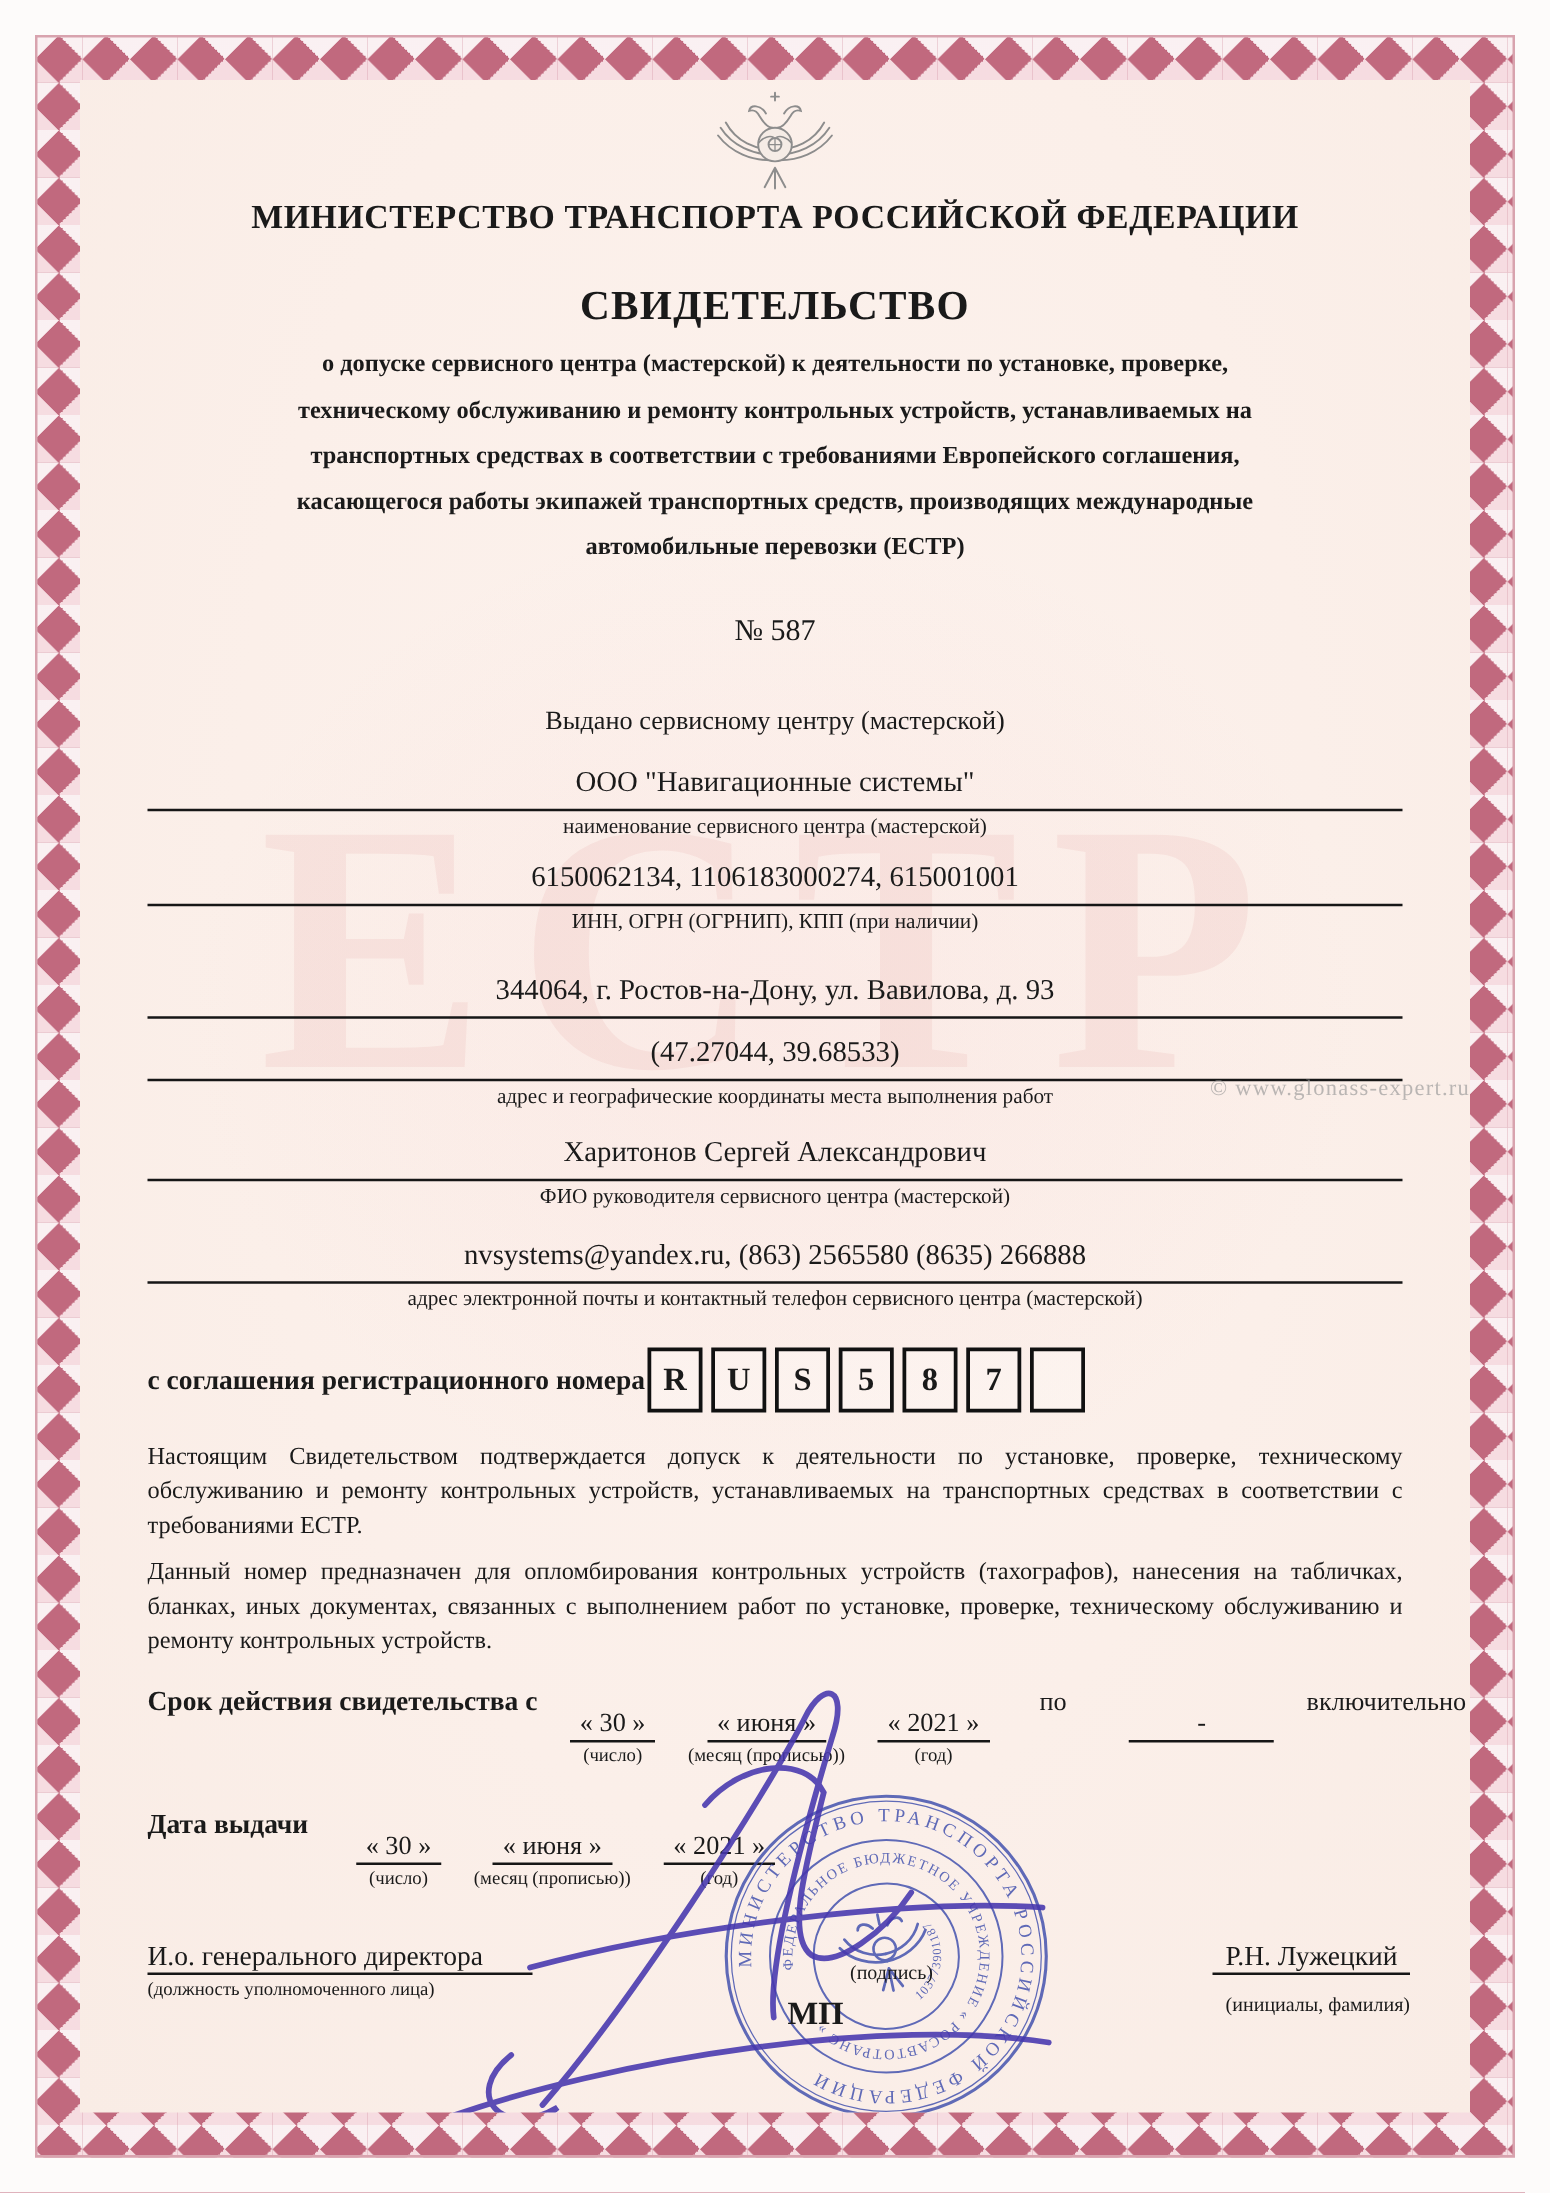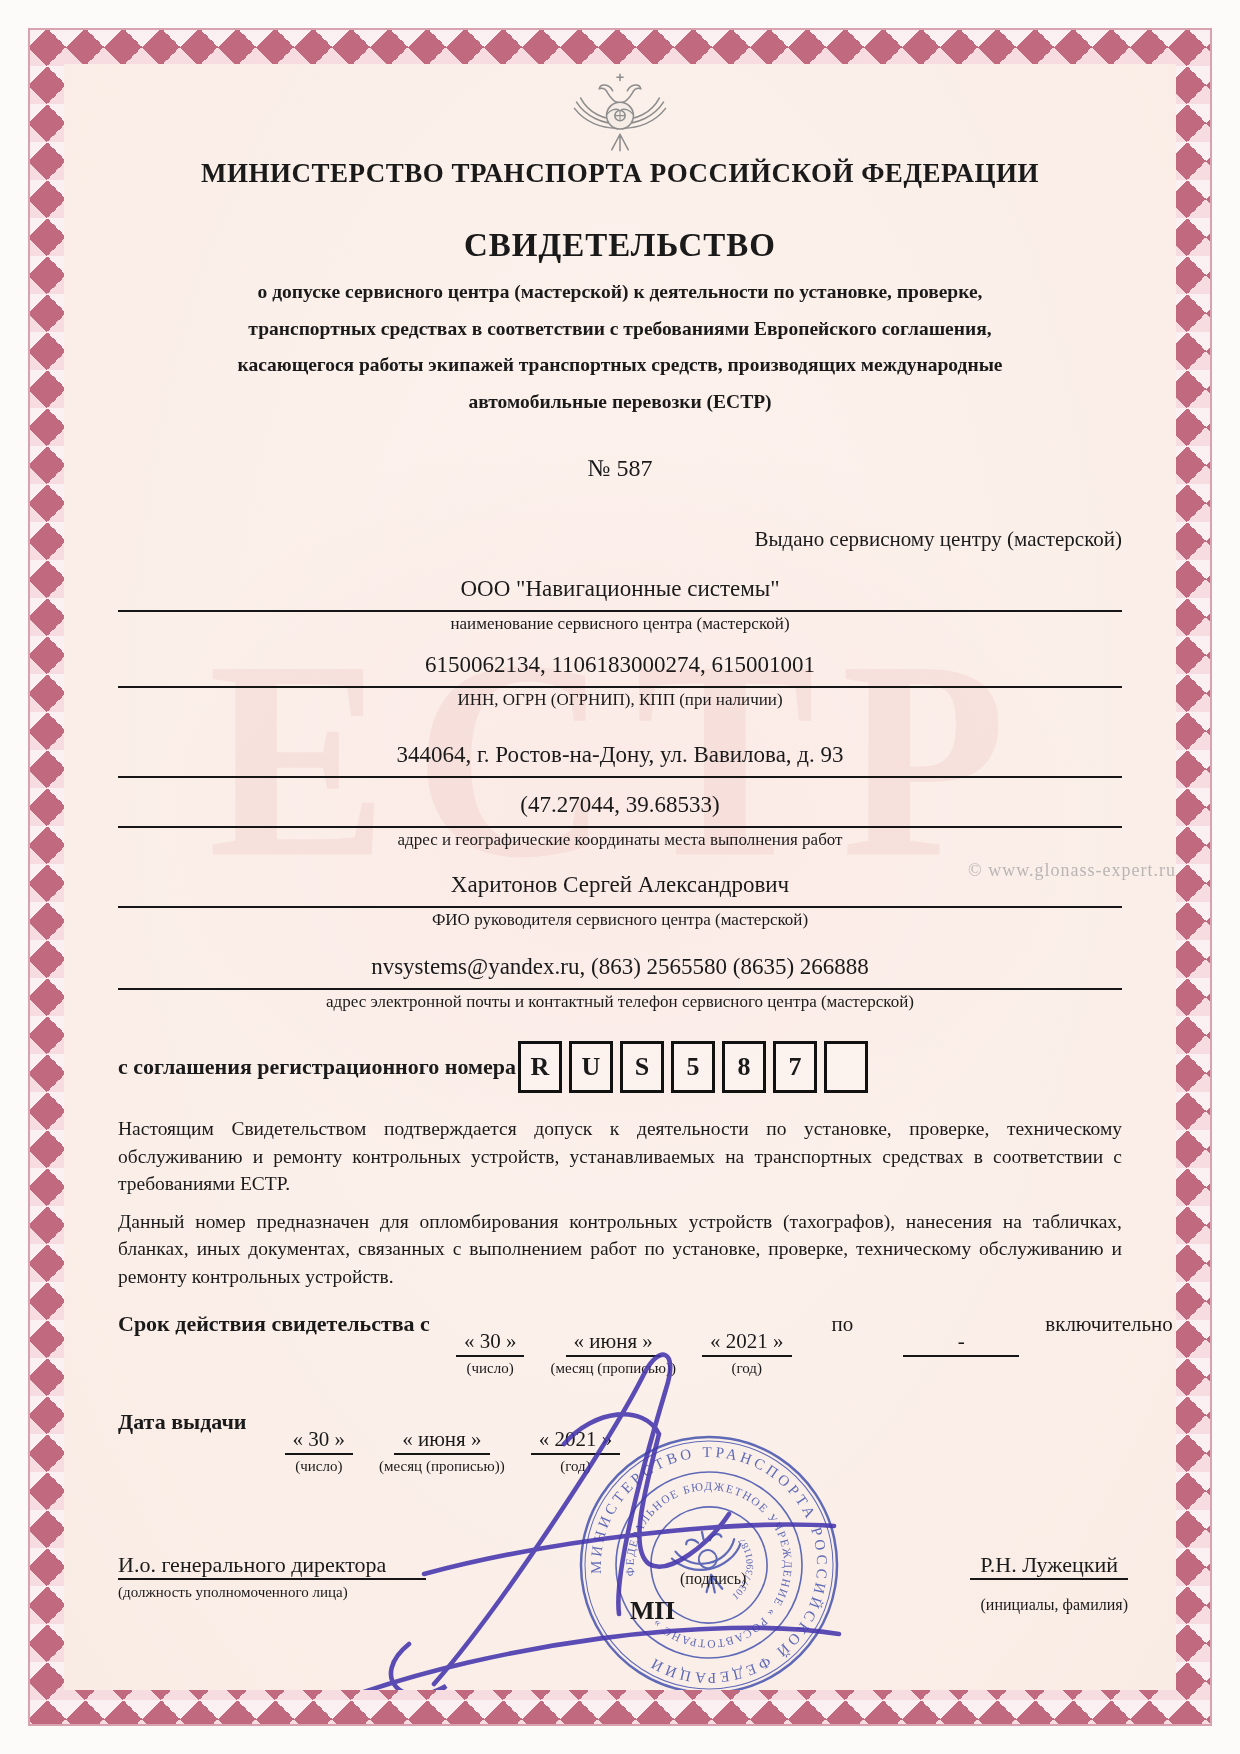--- a/index.html
+++ b/index.html
@@ -38,21 +38,21 @@
   .content{position:relative;padding:0 54px;text-align:center;}
   .emblem{margin-top:4px;height:88px;display:flex;justify-content:center;}
   .ministry{
     margin:0;margin-top:0;font-size:27px;line-height:34px;font-weight:bold;
     letter-spacing:.5px;
   }
   .title{margin:38px 0 0;font-size:33px;line-height:34px;font-weight:bold;letter-spacing:1px;}
   .subtitle{margin-top:12px;font-weight:bold;font-size:19.5px;}
   .subtitle div{line-height:36.5px;}
   .cert-number{margin-top:36px;font-size:24px;line-height:24px;}
-  .issued-to{margin-top:48px;font-size:21px;line-height:22px;text-align:right;}
+  .issued-to{margin-top:48px;font-size:21px;line-height:22px;}
   .field{margin-top:26px;}
   .fval{font-size:23px;line-height:26px;}
   .fline{border-top:2px solid #161616;margin-top:8px;}
   .fcap{margin-top:2px;font-size:17px;line-height:20px;}
   .sitemark{
     position:absolute;left:0;right:0;top:796px;text-align:right;
     font-family:Liberation Serif, serif;
     font-size:18px;color:rgba(150,150,150,.65);letter-spacing:1px;pointer-events:none;
   }
   .reg-row{margin-top:29px;text-align:left;display:flex;align-items:center;}
@@ -130,20 +130,21 @@
           <path d="M84 90 C92 80 102 78 108 81 M136 90 C128 80 118 78 112 81" stroke="#8d8d8d" stroke-width="2.5" fill="none"></path>
         </svg>
       </div>
 
       <h1 class="ministry">МИНИСТЕРСТВО ТРАНСПОРТА РОССИЙСКОЙ ФЕДЕРАЦИИ</h1>
 
       <h2 class="title">СВИДЕТЕЛЬСТВО</h2>
 
       <div class="subtitle">
         <div>о допуске сервисного центра (мастерской) к деятельности по установке, проверке,</div>
+        <div>техническому обслуживанию и ремонту контрольных устройств, устанавливаемых на</div>
         <div>транспортных средствах в соответствии с требованиями Европейского соглашения,</div>
         <div>касающегося работы экипажей транспортных средств, производящих международные</div>
         <div>автомобильные перевозки (ЕСТР)</div>
       </div>
 
       <div class="cert-number">№ 587</div>
 
       <div class="issued-to">Выдано сервисному центру (мастерской)</div>
 
       <div class="field">

